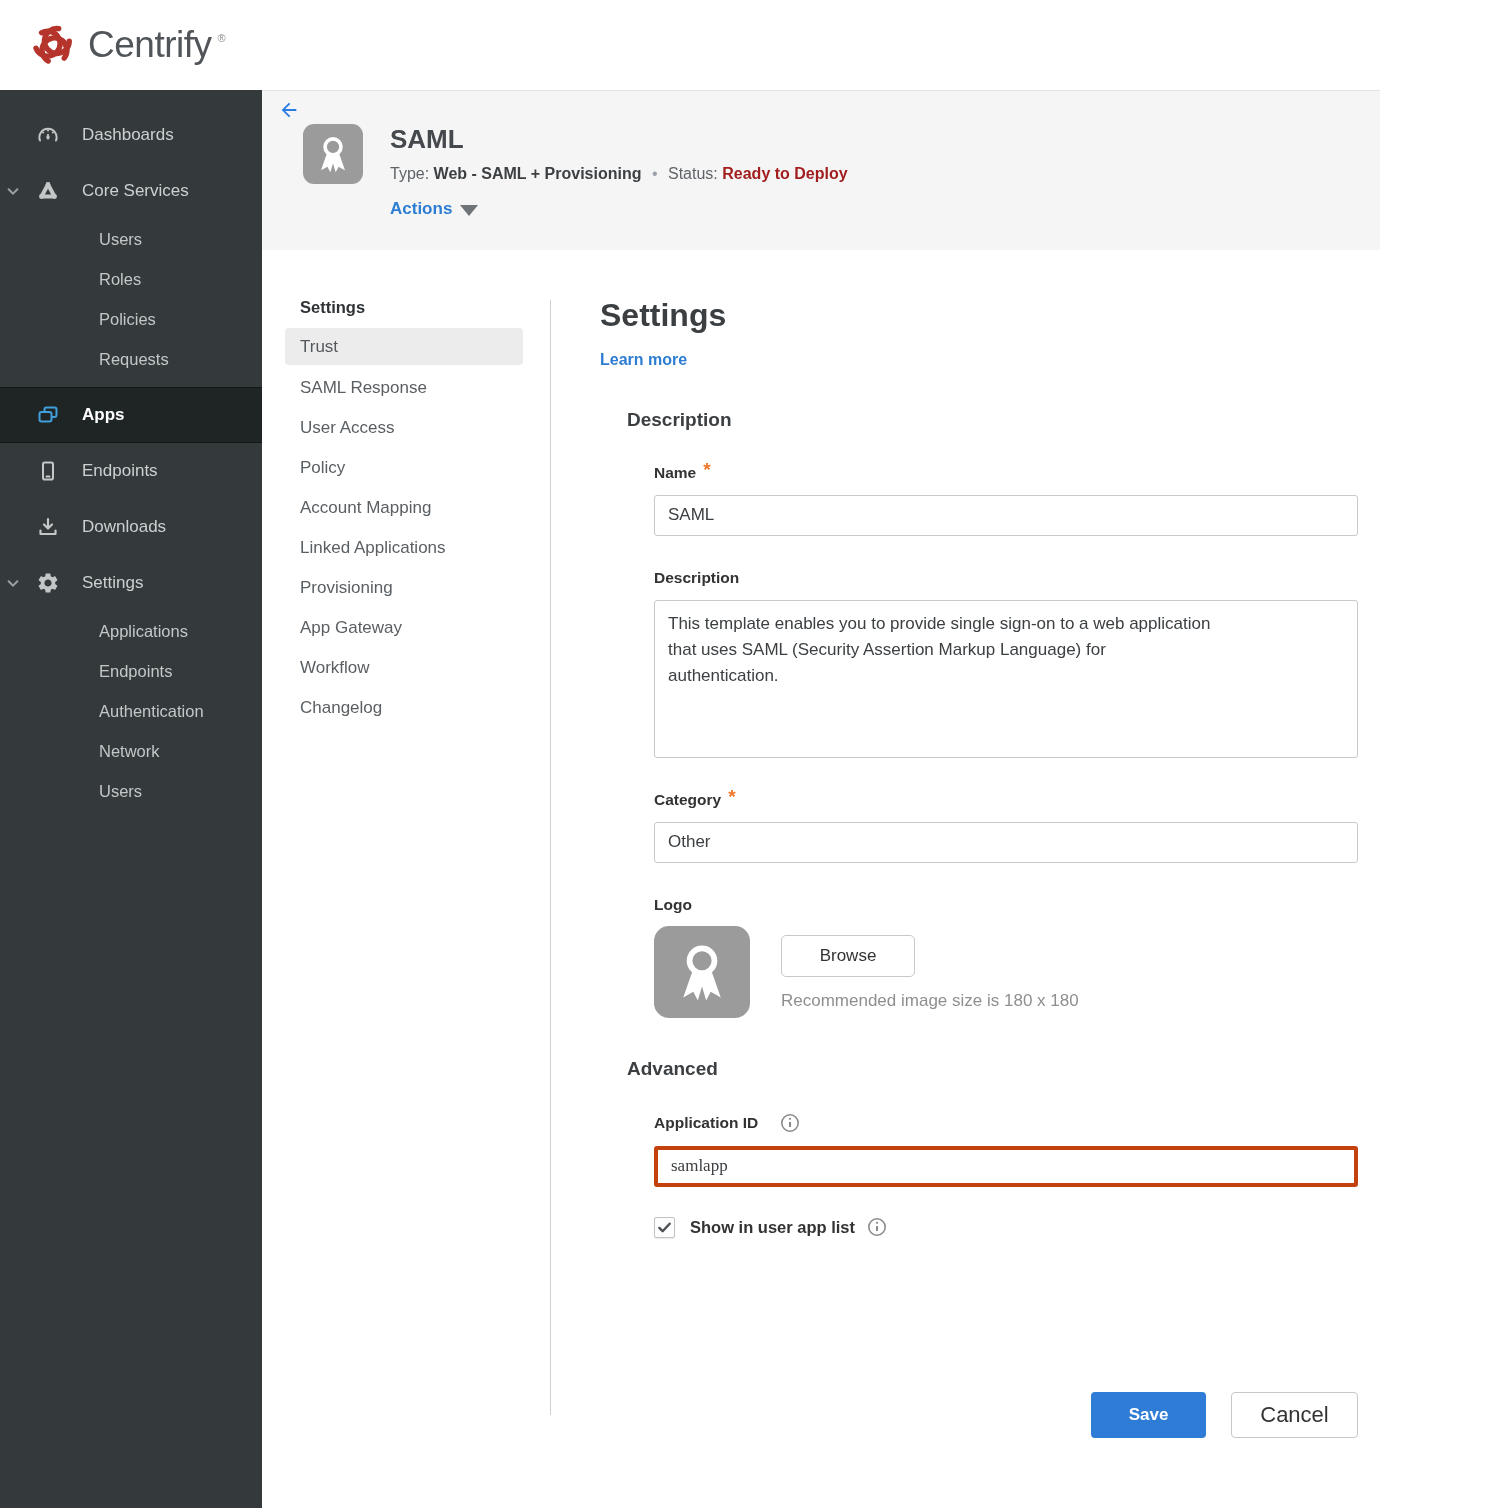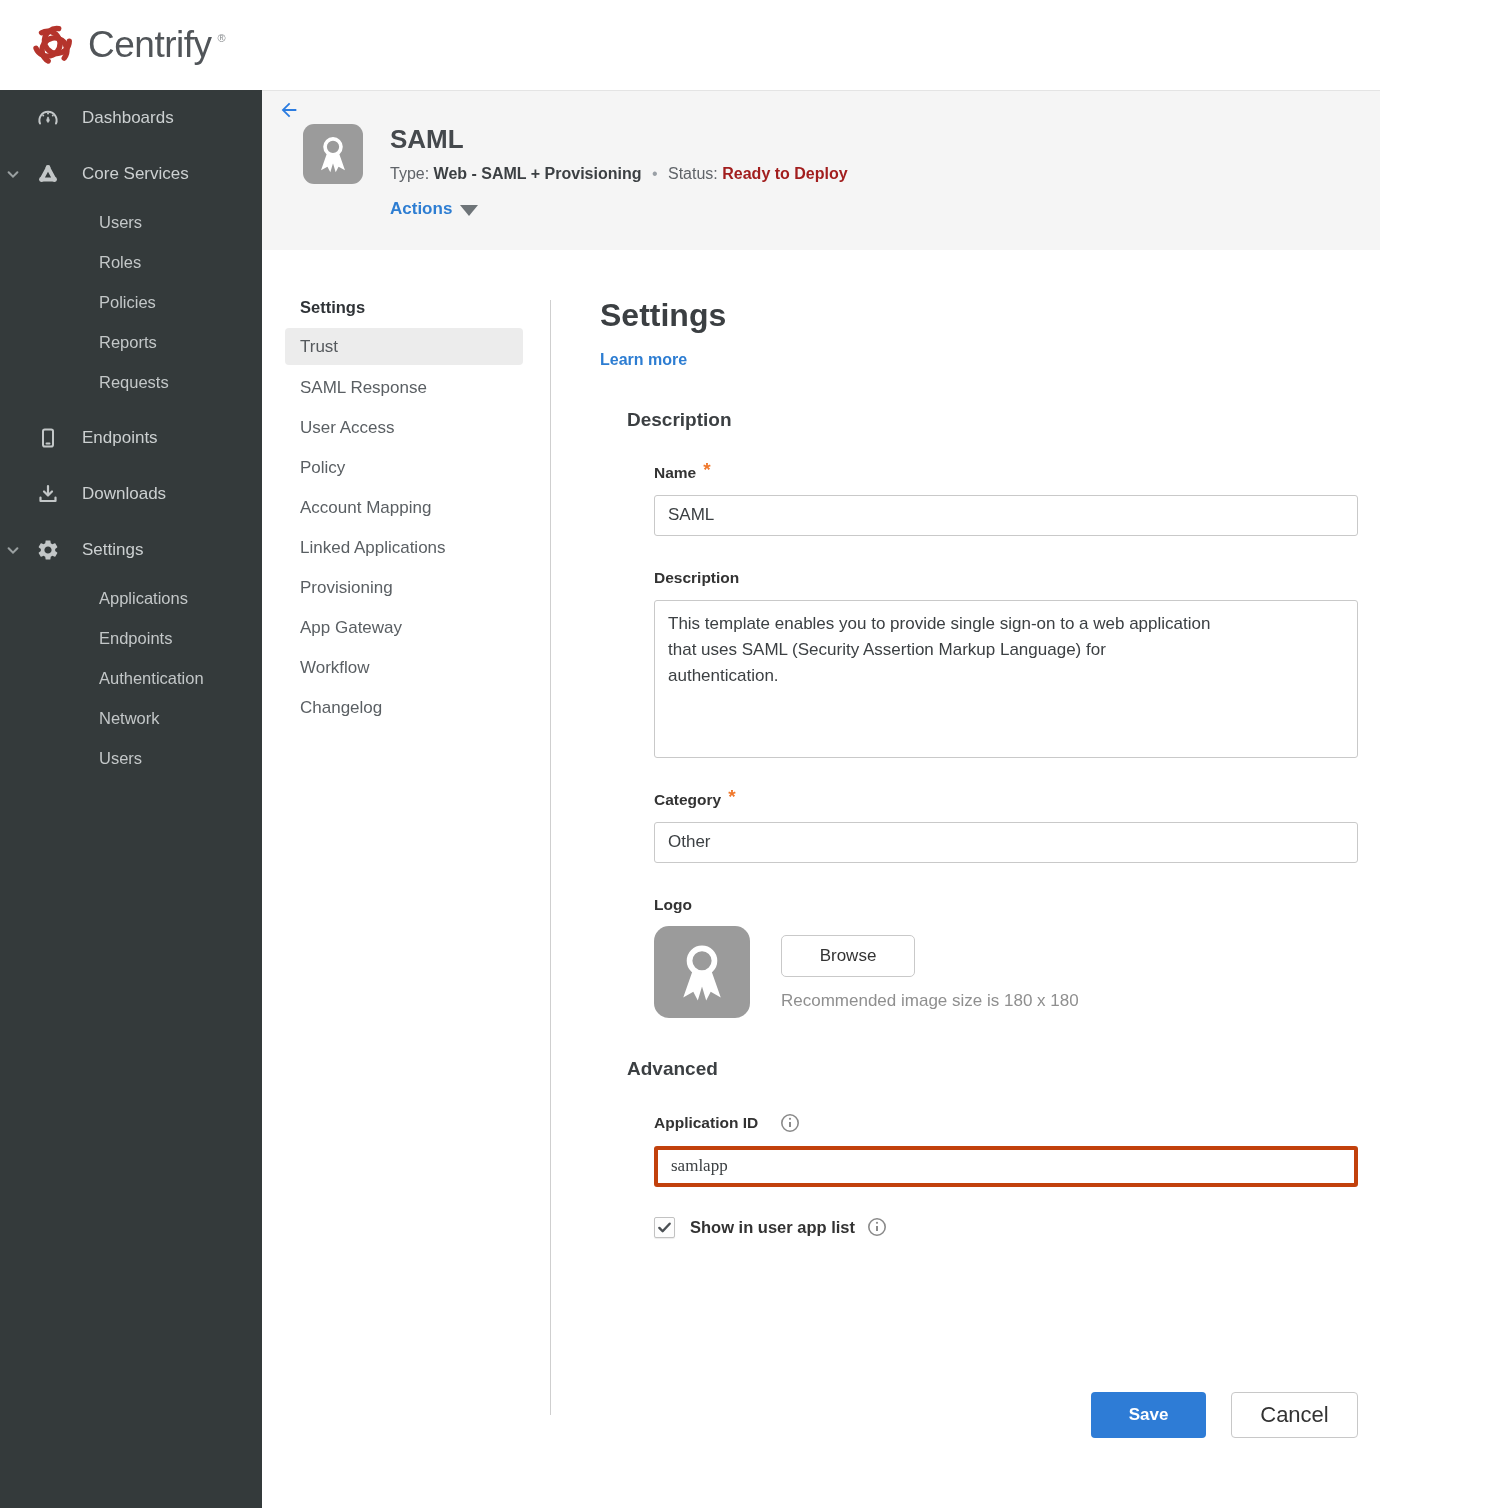--- a/index.html
+++ b/index.html
@@ -11,21 +11,21 @@
   .topbar { height:90px; background:#fff; display:flex; align-items:center; padding-left:30px; }
   .brand { display:flex; align-items:center; gap:12px; }
   .brand svg { width:46px; height:46px; }
   .brand-text { font-size:37px; font-weight:500; color:#515559; letter-spacing:-0.5px; }
   .brand-reg { font-size:11px; color:#8a8d90; align-self:flex-start; margin-top:10px; margin-left:-6px; }
 
   
   .shell { display:flex; height:1418px; }
 
   
-  .sidebar { width:262px; background:#343a3b; flex:none; color:#ccd0d1; }
+  .sidebar { width:262px; background:#343a3b; flex:none; padding-top:17px; color:#ccd0d1; }
   .side-item { position:relative; height:56px; display:flex; align-items:center; font-size:17px; cursor:pointer; }
   .side-item .chev { position:absolute; left:6px; top:50%; margin-top:-7px; width:14px; height:14px; color:#9aa0a1; }
   .side-item .ic { width:24px; height:24px; margin-left:36px; flex:none; color:#c3c7c8; }
   .side-item .lbl { margin-left:22px; }
   .side-item.active { background:#1f2425; color:#fff; font-weight:bold; box-shadow:inset 0 1px 0 rgba(0,0,0,.35), inset 0 -1px 0 rgba(0,0,0,.35); }
   .side-item.active .ic { color:#41a0dc; }
   .side-sub { height:40px; display:flex; align-items:center; padding-left:99px; font-size:16.5px; color:#c3c7c8; cursor:pointer; }
   .group-gap { height:8px; }
 
   
@@ -128,28 +128,32 @@
       <div class="side-sub">
           <span>Users</span>
         </div>
       <div class="side-sub">
           <span>Roles</span>
         </div>
       <div class="side-sub">
           <span>Policies</span>
         </div>
       <div class="side-sub">
-          <span>Reports</span>
-        </div>
-      <div class="side-sub">
           <span>Requests</span>
         </div>
 
       <div class="group-gap"></div>
 
+      <div class="side-item active">
+        <svg class="ic" viewBox="0 0 24 24" fill="none" stroke="currentColor" stroke-width="2">
+          <rect x="8.5" y="4.5" width="12" height="9.5" rx="2"></rect>
+          <rect x="3.5" y="9" width="12" height="9.5" rx="2" fill="#1f2425"></rect>
+        </svg>
+        <span class="lbl">Apps</span>
+      </div>
 
       <div class="side-item">
         <svg class="ic" viewBox="0 0 24 24" fill="none" stroke="currentColor" stroke-width="2" stroke-linecap="round">
           <rect x="7" y="3.5" width="10" height="17" rx="1.8"></rect>
           <path d="M10.5 17.5 h3"></path>
         </svg>
         <span class="lbl">Endpoints</span>
       </div>
 
       <div class="side-item">

